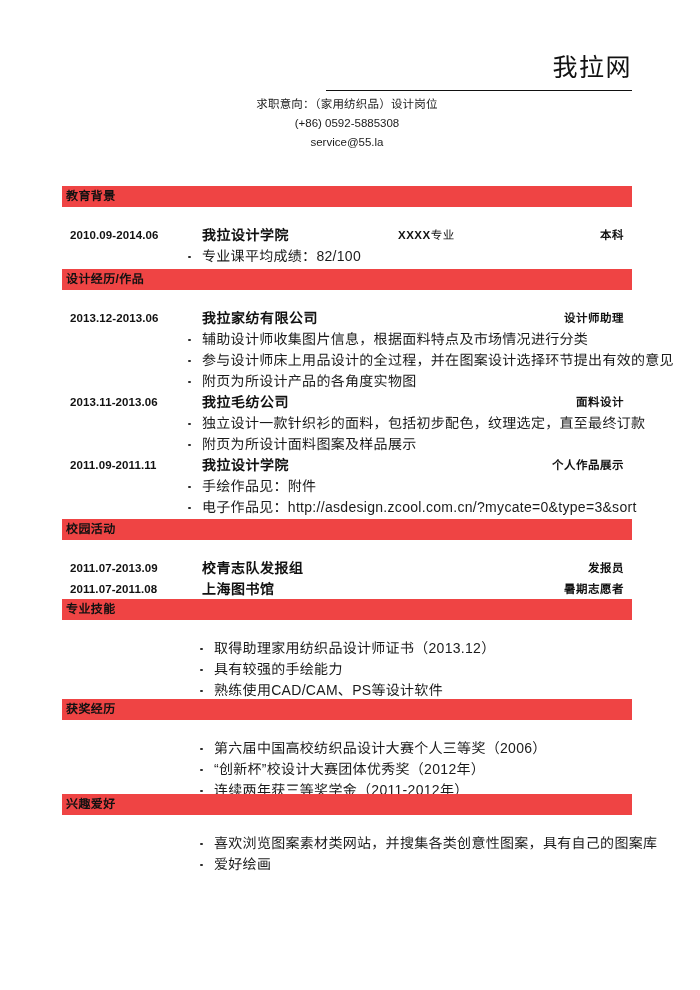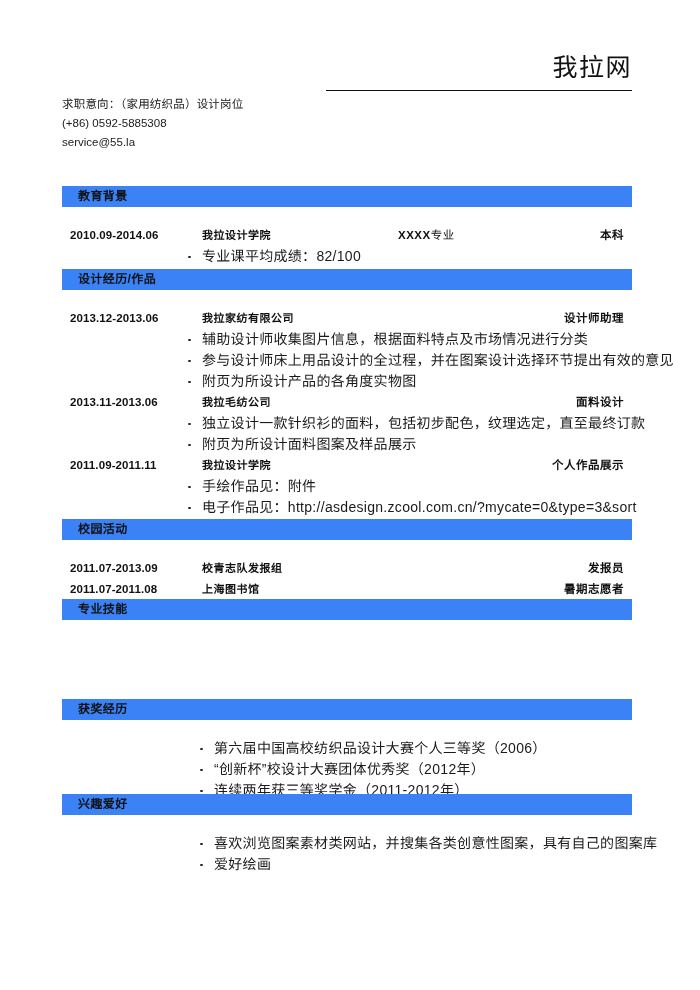--- a/index.html
+++ b/index.html
@@ -43,44 +43,44 @@
   }
   .header-rule {
     margin-top: 6px;
     margin-left: 264px;
     border-top: 1.6px solid #111111;
     height: 0;
     font-size: 0;
     line-height: 0;
   }
   .header-lines {
-    text-align: left;
+    text-align: center;
     margin-top: 4px;
   }
   .header-line {
     font-size: 11.5px;
     line-height: 19px;
     color: #1a1a1a;
     white-space: nowrap;
   }
   .header-line.cn {
     letter-spacing: 0.2px;
   }
 
   
   .section {
     position: absolute;
     left: 62px;
     width: 570px;
   }
   .section-header {
-    background: #3b82f6;
+    background: #ef4444;
     height: 21px;
     line-height: 21px;
-    padding-left: 16px;
+    padding-left: 4px;
     box-sizing: border-box;
     font-size: 12px;
     font-weight: 700;
     color: #111111;
     letter-spacing: 0.4px;
   }
   .section-body {
     padding-top: 18px;
   }
 
@@ -99,21 +99,21 @@
     font-weight: 700;
     font-size: 11.5px;
     color: #111111;
     letter-spacing: 0.1px;
   }
   .entry-org {
     position: absolute;
     left: 140px;
     top: 0;
     font-weight: 700;
-    font-size: 11px;
+    font-size: 14px;
     color: #111111;
     letter-spacing: 0.5px;
   }
   .entry-mid {
     position: absolute;
     left: 336px;
     top: 0;
     font-size: 11.5px;
     color: #111111;
     letter-spacing: 0.5px;
@@ -238,20 +238,27 @@
           </div>
           <div class="entry-row">
             <span class="entry-date">2011.07-2011.08</span>
             <span class="entry-org">上海图书馆</span>
             <span class="entry-right">暑期志愿者</span>
           </div>
         </div>
       </div>
       <div class="section" style="top: 599px;">
         <div class="section-header">专业技能</div>
+        <div class="section-body">
+          <ul class="bullets">
+            <li class="bullet bullet-indent-wide">取得助理家用纺织品设计师证书（2013.12）</li>
+            <li class="bullet bullet-indent-wide">具有较强的手绘能力</li>
+            <li class="bullet bullet-indent-wide">熟练使用CAD/CAM、PS等设计软件</li>
+          </ul>
+        </div>
       </div>
       <div class="section" style="top: 699px;">
         <div class="section-header">获奖经历</div>
         <div class="section-body">
           <ul class="bullets">
             <li class="bullet bullet-indent-wide">第六届中国高校纺织品设计大赛个人三等奖（2006）</li>
             <li class="bullet bullet-indent-wide">“创新杯”校设计大赛团体优秀奖（2012年）</li>
             <li class="bullet bullet-indent-wide">连续两年获三等奖学金（2011-2012年）</li>
           </ul>
         </div>

